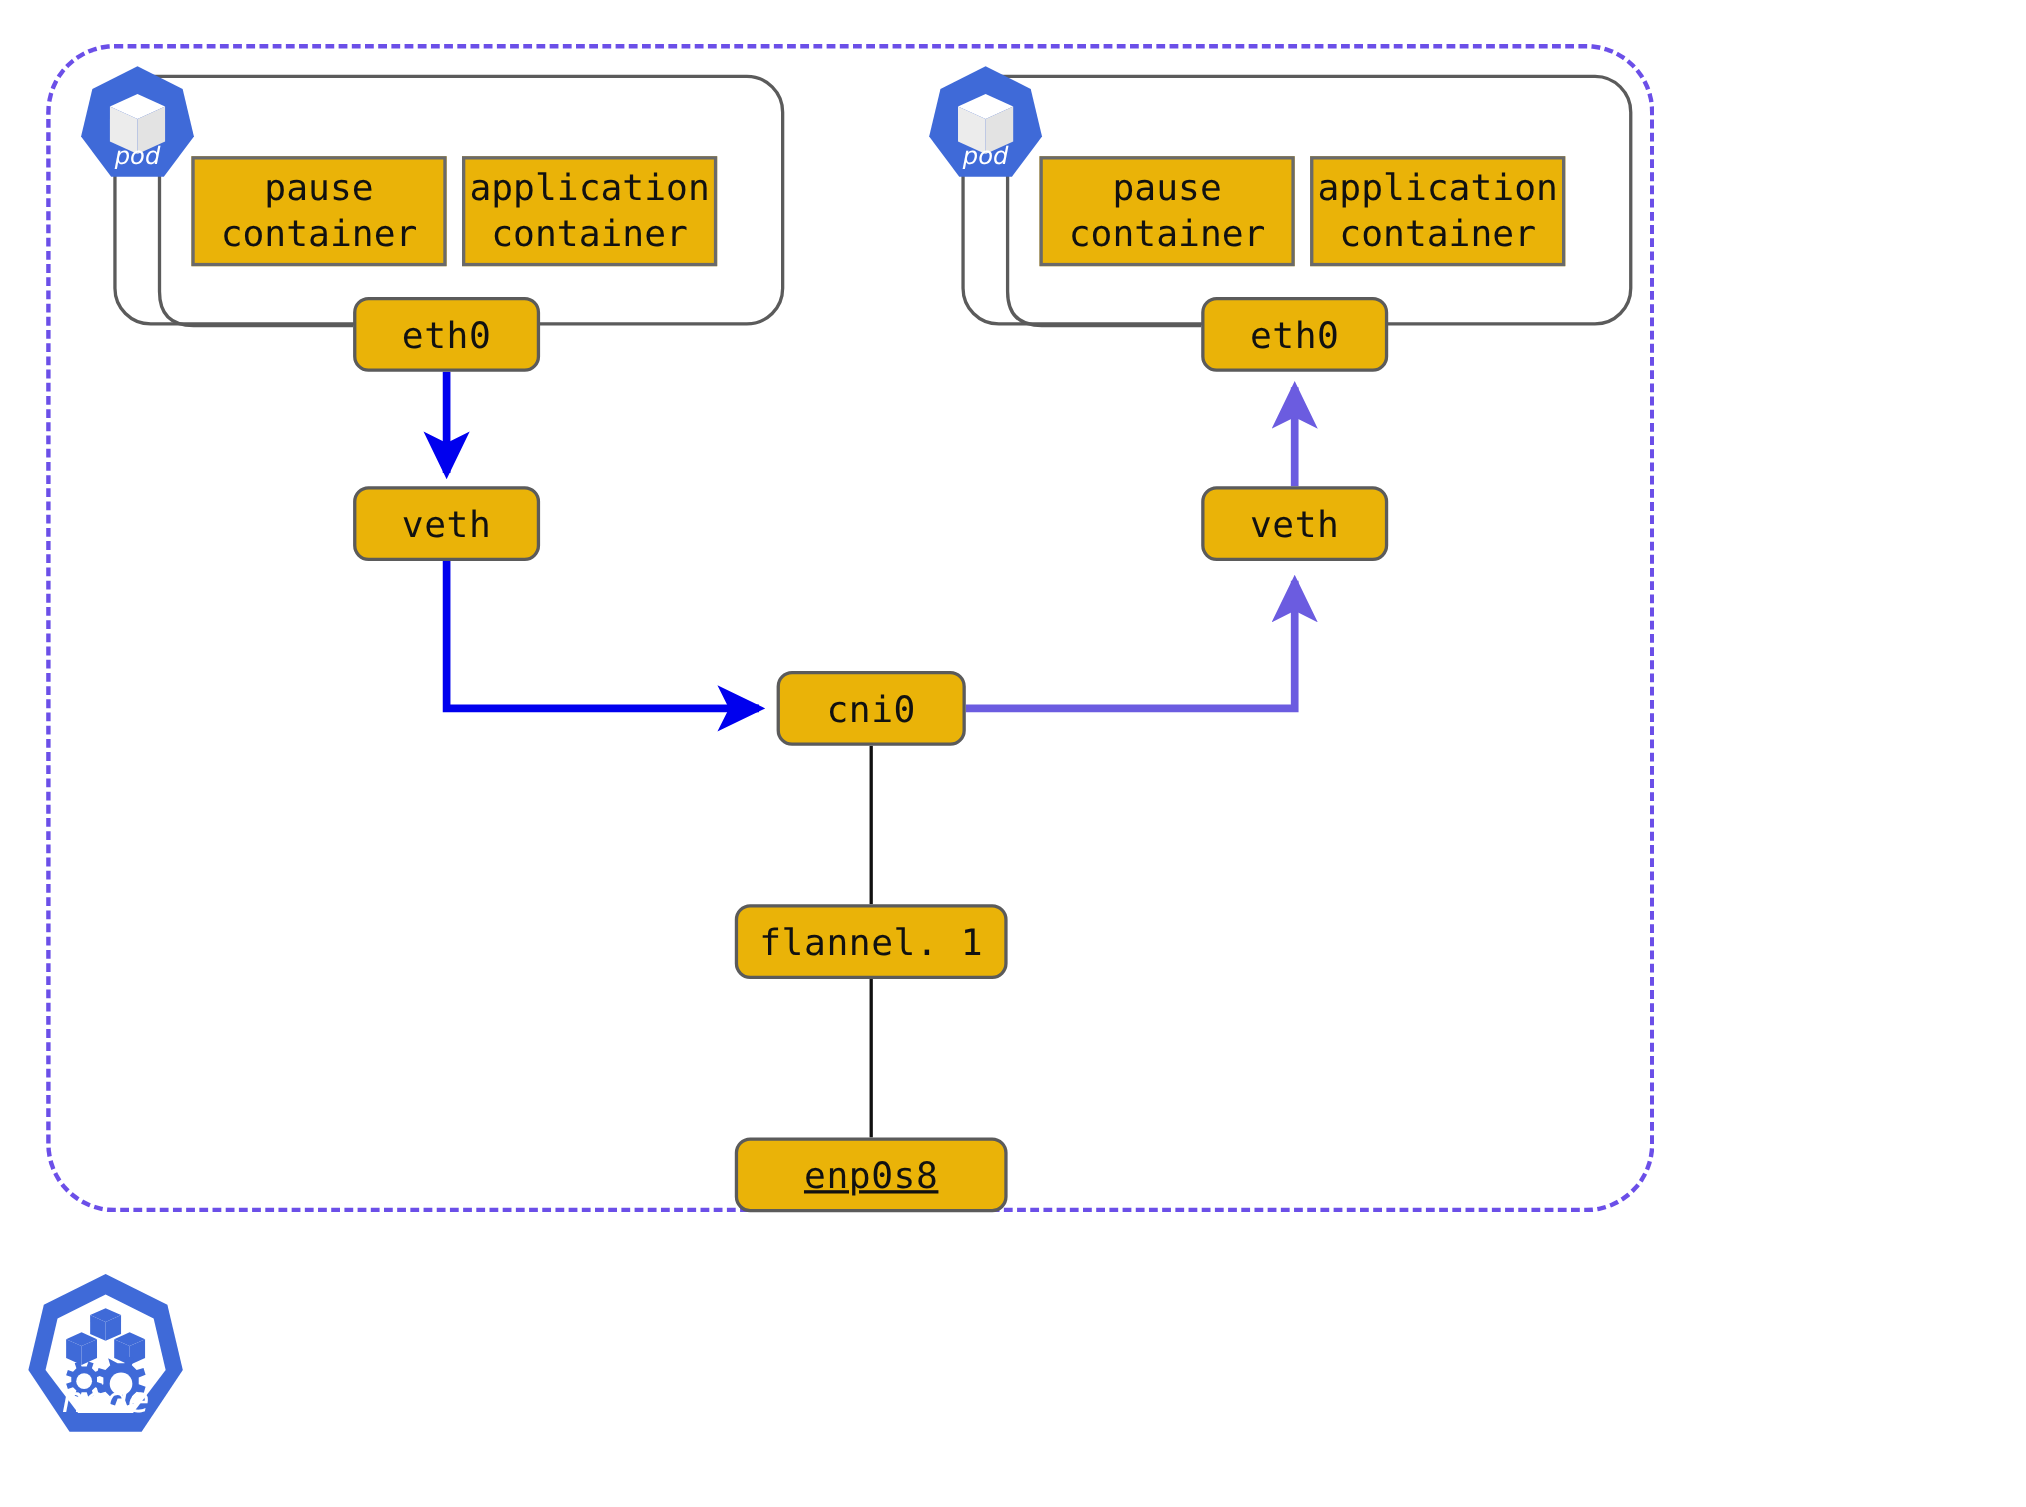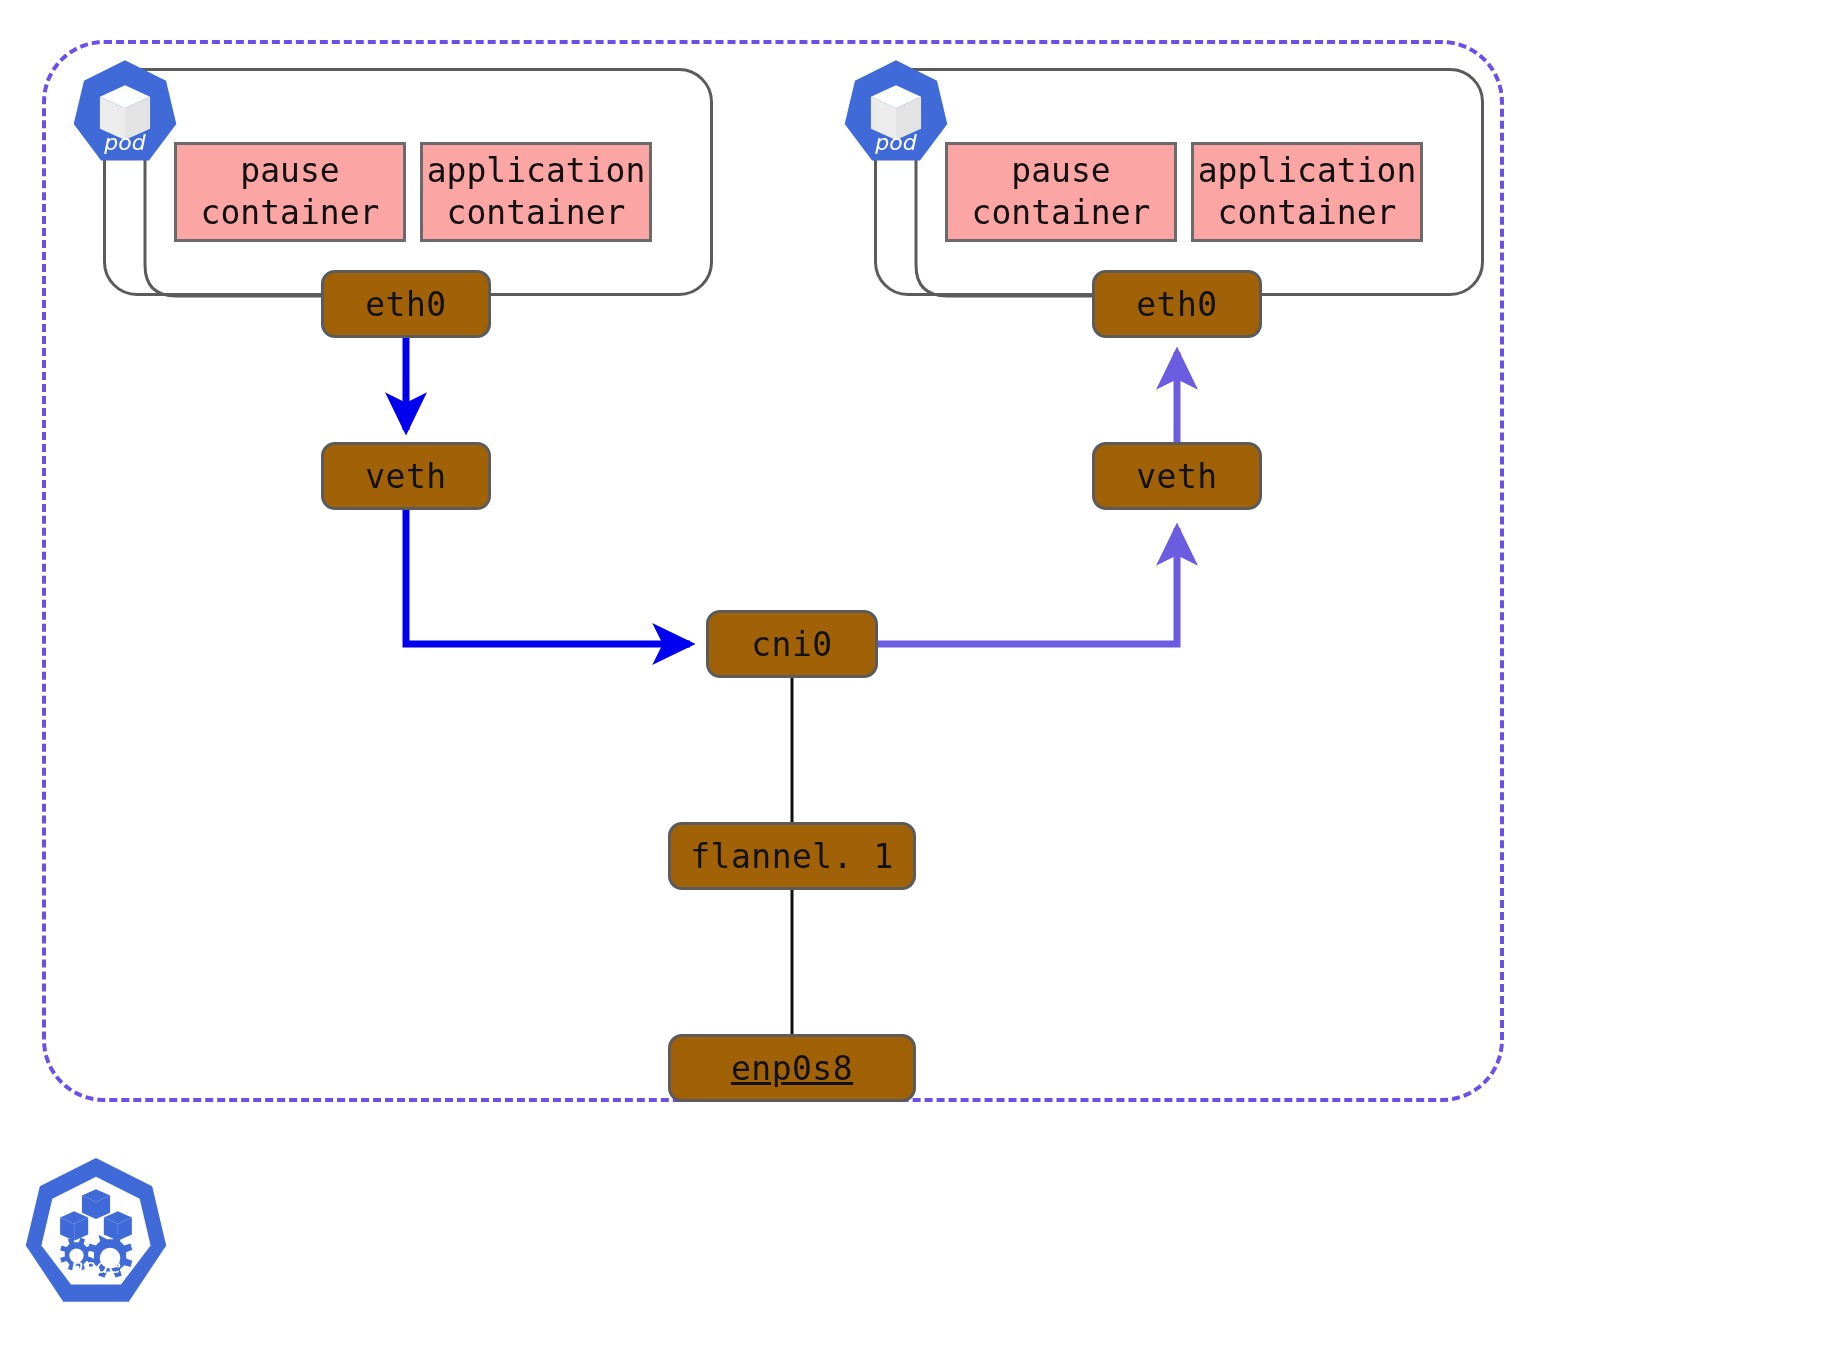--- a/index.html
+++ b/index.html
@@ -7,35 +7,35 @@
     width:1842px;height:1370px;
     font-family:"DejaVu Sans Mono","Liberation Mono",monospace;
     position:relative;overflow:hidden;
   }
   #stage{position:absolute;left:0;top:0;width:1842px;height:1370px;}
   #svg-layer{position:absolute;left:0;top:0;width:1842px;height:1370px;}
 
   
   .nodebox{
     position:absolute;
-    background:#a16207;
+    background:#eab308;
     border:3px solid #5b5b5b;
     border-radius:14px;
     display:flex;align-items:center;justify-content:center;
     text-align:right;
     color:#111111;
     font-size:33px;
     letter-spacing:0.5px;
     box-sizing:border-box;
     z-index:6;
   }
   
   .ctrbox{
     position:absolute;
-    background:#fca5a5;
+    background:#eab308;
     border:3px solid #6a6a6a;
     border-radius:0px;
     display:flex;align-items:center;justify-content:center;
     text-align:center;
     color:#111111;
     font-size:33px;
     line-height:1.28;
     box-sizing:border-box;
     z-index:5;
   }
@@ -194,16 +194,16 @@
       </g>
       <g fill="#3f6ad8">
 
         <path d="M36,56 l3,0 l1,-3 l3,1 l-1,3 l2,2 l3,-1 l1,3 l-3,1 l0,3 l3,1 l-1,3 l-3,-1 l-2,2 l1,3 l-3,1 l-1,-3 l-3,0 l-1,3 l-3,-1 l1,-3 l-2,-2 l-3,1 l-1,-3 l3,-1 l0,-3 l-3,-1 l1,-3 l3,1 l2,-2 l-1,-3 l3,-1 Z"></path>
         <circle cx="37.5" cy="64.5" r="4.6" fill="#ffffff"></circle>
 
         <path d="M57,54 l4,0 l1.5,-4 l4,1.2 l-1.2,4 l2.8,2.8 l4,-1.2 l1.2,4 l-4,1.5 l0,4 l4,1.5 l-1.2,4 l-4,-1.2 l-2.8,2.8 l1.2,4 l-4,1.2 l-1.5,-4 l-4,0 l-1.5,4 l-4,-1.2 l1.2,-4 l-2.8,-2.8 l-4,1.2 l-1.2,-4 l4,-1.5 l0,-4 l-4,-1.5 l1.2,-4 l4,1.2 l2.8,-2.8 l-1.2,-4 Z"></path>
         <circle cx="59" cy="66" r="6.6" fill="#ffffff"></circle>
       </g>
     </svg>
-    <div class="badge-label" style="top:99px;left:0;font-size:20px;">node</div>
+    <div class="badge-label" style="top:99px;left:0;font-size:32px;">node</div>
   </div>
 
 </div>
 
 </body></html>

